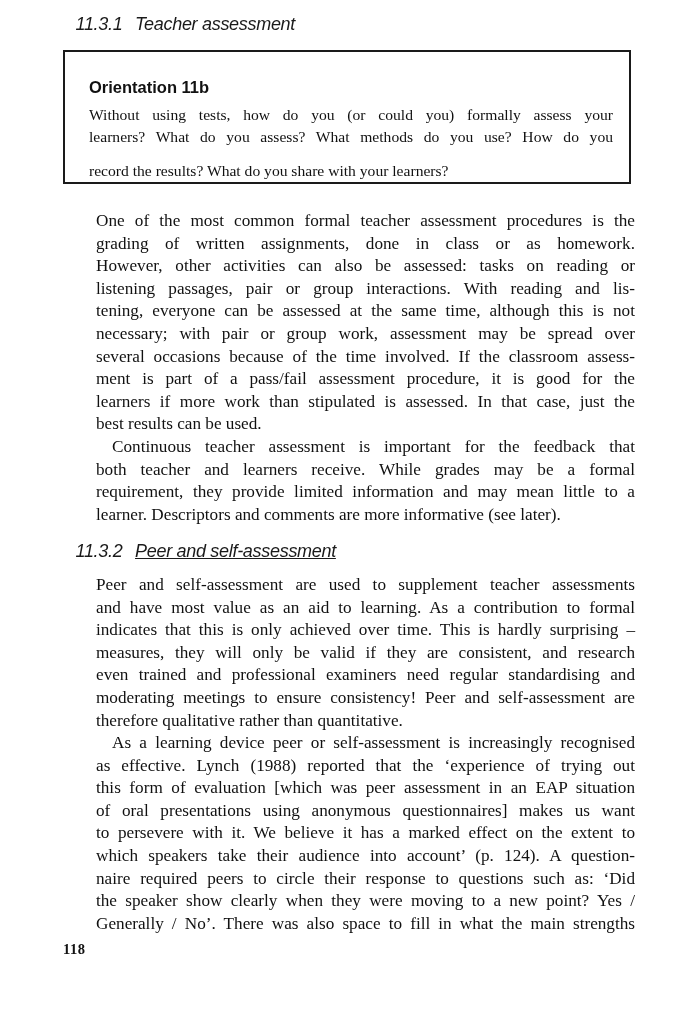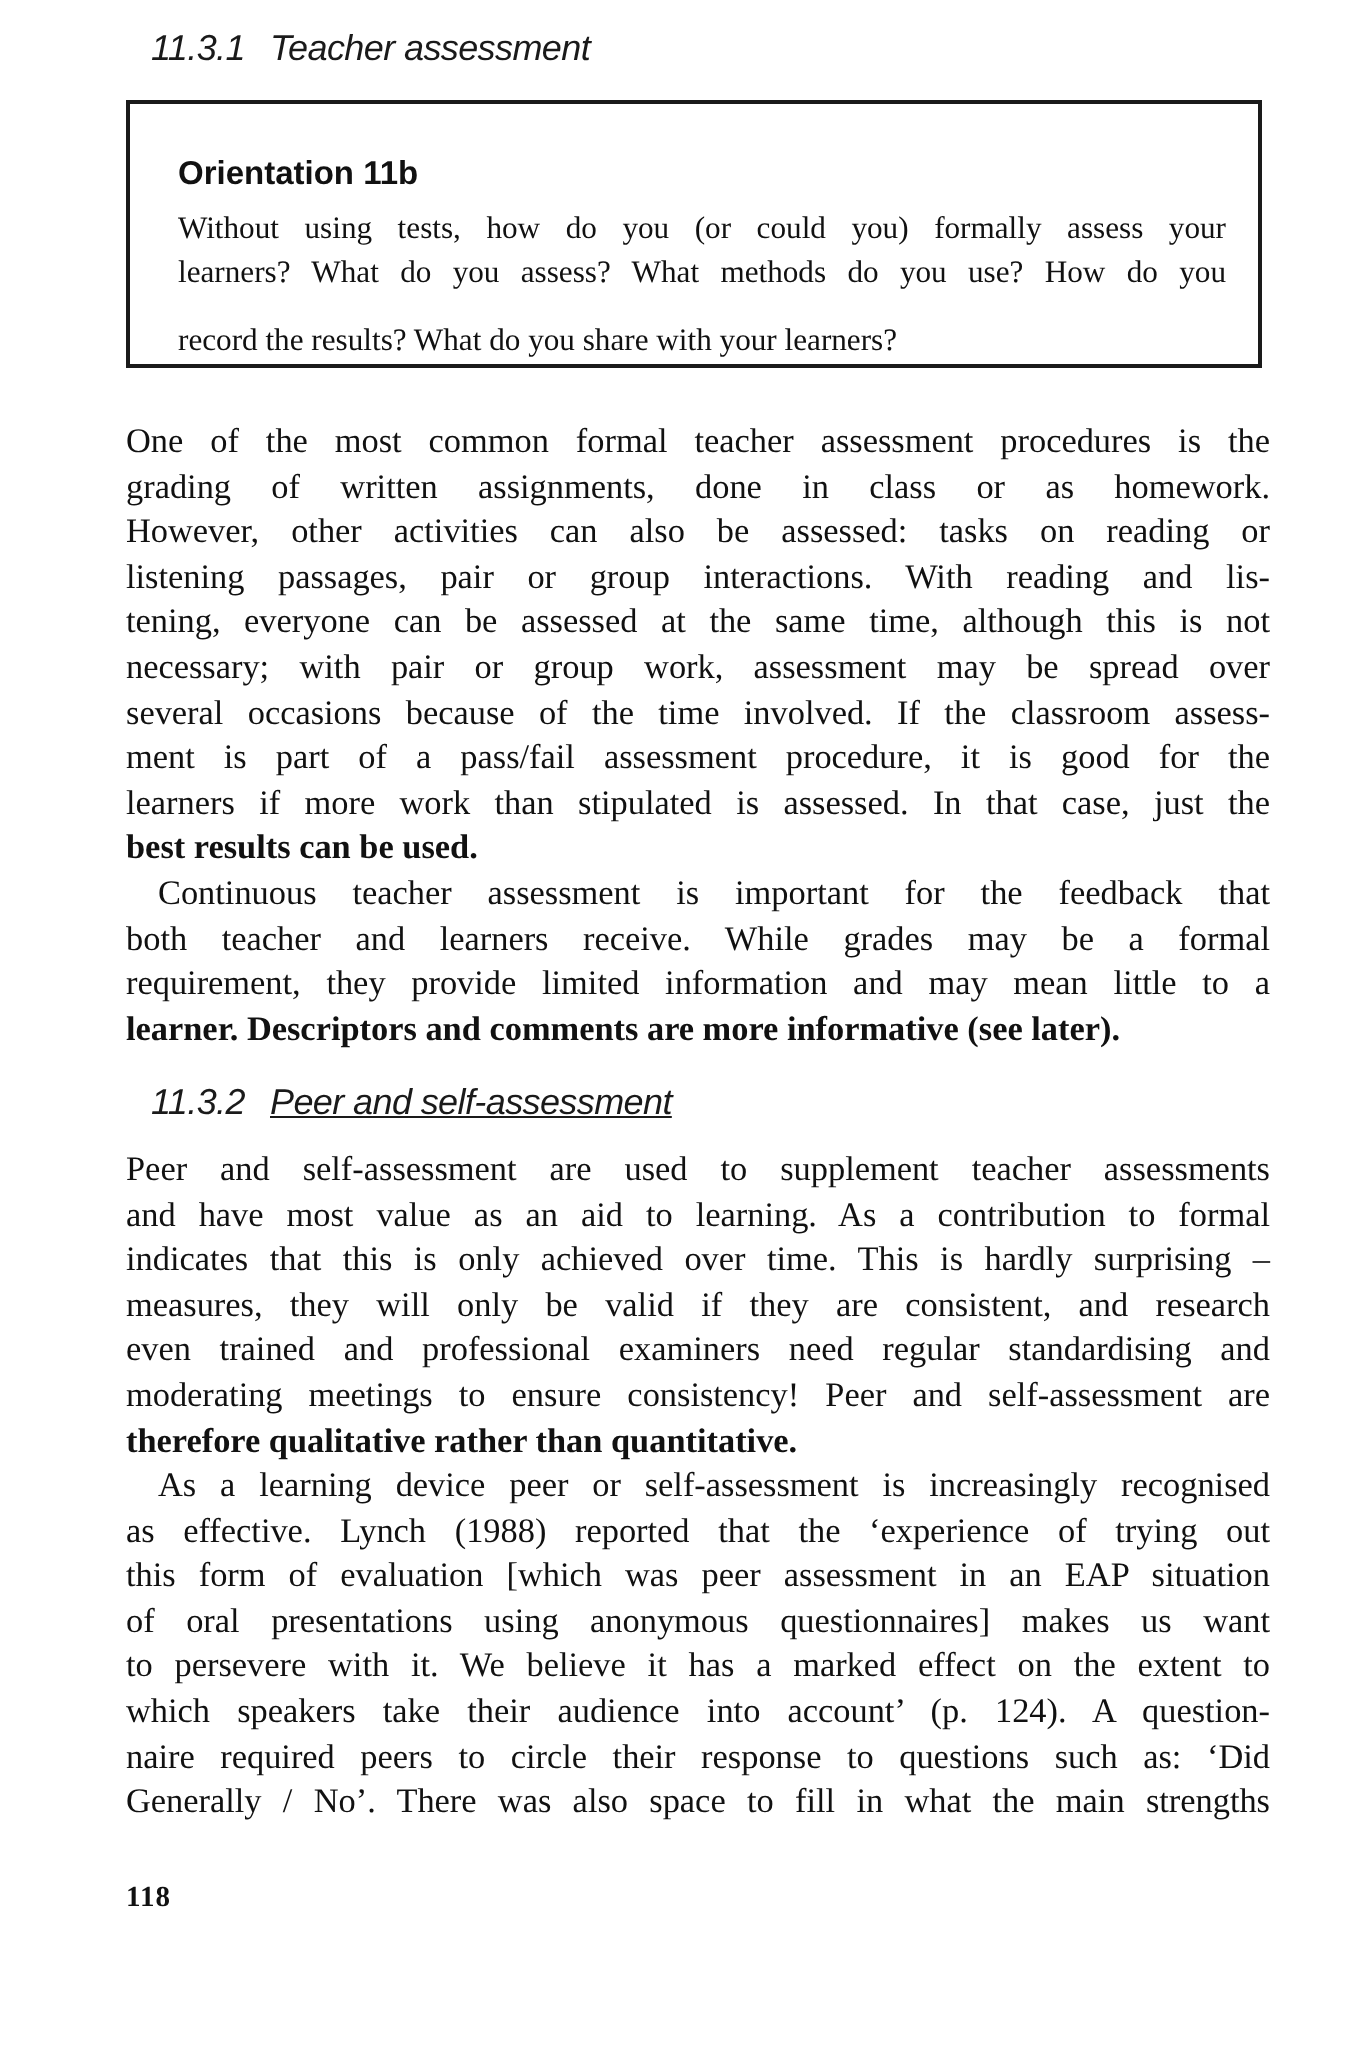--- a/index.html
+++ b/index.html
@@ -28,22 +28,22 @@
   .box-text {
     position: absolute; left: 24px; top: 52px; width: 524px;
     font-size: 15.6px; line-height: 22px; text-align: justify;
   }
   .box-text span.line { display: block; text-align-last: justify; white-space: nowrap; }
   .box-text span.line.last { text-align-last: left; margin-top: 12px; }
   .para {
     position: absolute; left: 0; width: 572px;
     font-size: 17.2px; line-height: 22.6px;
   }
-  .para .line { display: block; text-align: justify; text-align-last: justify; white-space: nowrap; }
-  .para .line.last { text-align-last: left; font-weight: bold; }
+  .para .line { display: block; text-align: justify; text-align-last: justify; white-space: nowrap; margin-left: 33px; }
+  .para .line.last { text-align-last: left; }
   .para .line.indent { padding-left: 16px; }
   .folio {
     position: absolute; left: 0; top: 941px;
     font-size: 14.5px; font-weight: bold; letter-spacing: 0.5px;
   }
 </style>
 </head>
 <body>
 
 <div class="page">
@@ -96,17 +96,18 @@
   </div>
 
   <div class="para" style="top:732px;">
     <span class="line indent">As a learning device peer or self-assessment is increasingly recognised</span>
     <span class="line">as effective. Lynch (1988) reported that the ‘experience of trying out</span>
     <span class="line">this form of evaluation [which was peer assessment in an EAP situation</span>
     <span class="line">of oral presentations using anonymous questionnaires] makes us want</span>
     <span class="line">to persevere with it. We believe it has a marked effect on the extent to</span>
     <span class="line">which speakers take their audience into account’ (p. 124). A question-</span>
     <span class="line">naire required peers to circle their response to questions such as: ‘Did</span>
+    <span class="line">the speaker show clearly when they were moving to a new point? Yes /</span>
     <span class="line">Generally / No’. There was also space to fill in what the main strengths</span>
   </div>
 
   <div class="folio">118</div>
 </div>
 
 </body></html>

